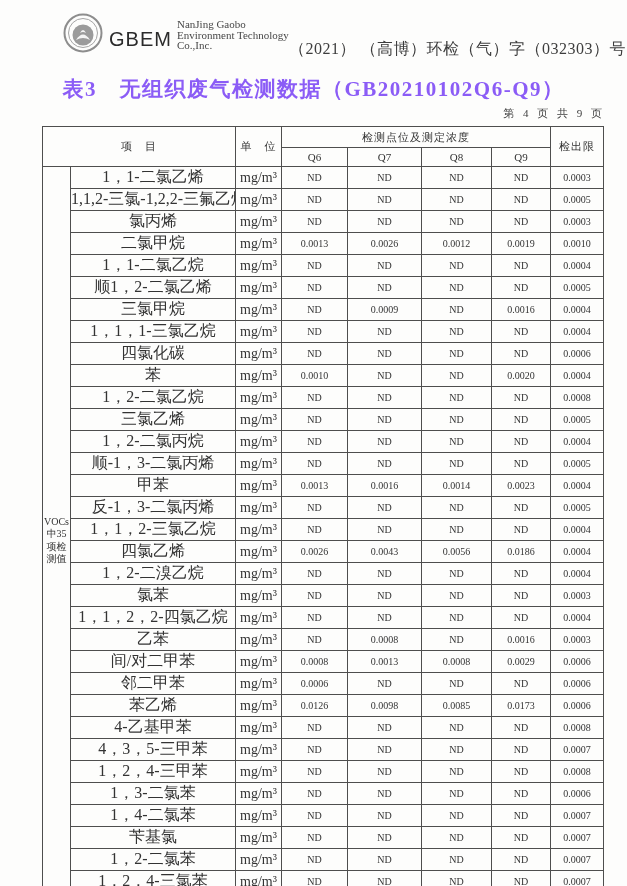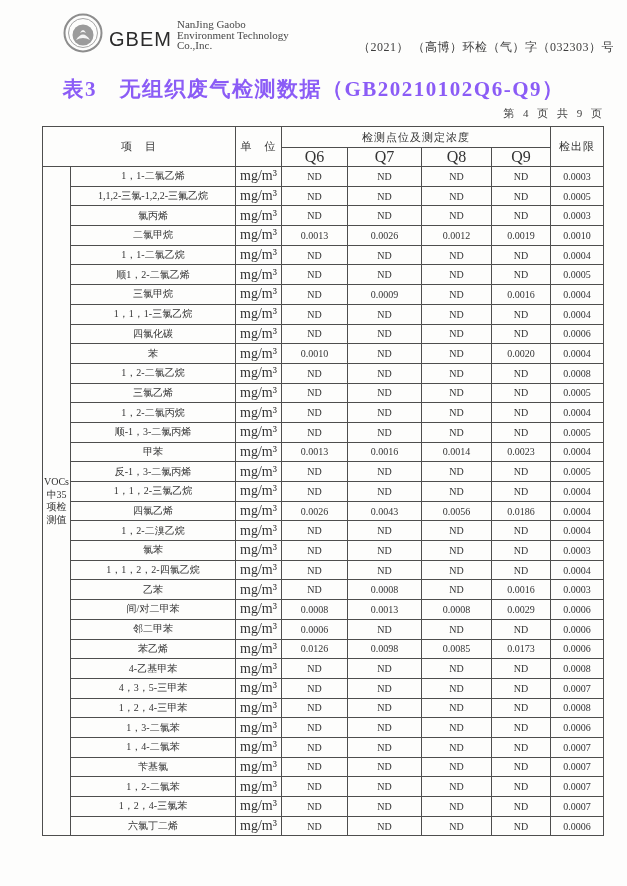--- a/index.html
+++ b/index.html
@@ -8,38 +8,38 @@
     background:#fdfdfc;color:#333;
     font-family:"Liberation Serif","DejaVu Serif",serif;
   }
   
   .seal{position:absolute;left:63px;top:13px;width:40px;height:40px;}
   .gbem{position:absolute;left:109px;top:28px;font-size:20px;font-weight:normal;
         letter-spacing:1px;color:#2b2b2b;
         font-family:"Liberation Sans","DejaVu Sans",sans-serif;}
   .company{position:absolute;left:177px;top:19px;font-size:11px;line-height:10.5px;
         color:#474747;font-family:"Liberation Serif",serif;}
-  .doc-number{position:absolute;top:39px;right:13px;font-size:12px;
+  .doc-number{position:absolute;top:39px;right:1px;font-size:16px;
         letter-spacing:0.5px;color:#3d3d3d;}
   .title{position:absolute;top:75px;left:0;width:100%;text-align:center;
         font-size:21px;font-weight:bold;letter-spacing:1.5px;color:#8b5cf6;}
   .page-ind{position:absolute;top:106px;right:22px;font-size:11px;
         letter-spacing:3px;color:#3d3d3d;}
   
   .table-wrap{position:absolute;left:42px;top:126px;}
   table{border-collapse:collapse;table-layout:fixed;width:561px;}
   th,td{border:1px solid #4e4e4e;text-align:center;vertical-align:middle;
         padding:0;color:#333;font-weight:normal;overflow:hidden;}
   thead th{font-size:11px;letter-spacing:1px;}
   .hr1{height:21px;}
   .hr2{height:19px;}
-  .hr2 th{font-size:16px;letter-spacing:0;
+  .hr2 th{font-size:11px;letter-spacing:0;
         font-family:"Liberation Serif",serif;}
   tbody tr{height:19.7px;}
-  td.name-cell{font-size:10px;white-space:nowrap;}
+  td.name-cell{font-size:16px;white-space:nowrap;}
   td.unit-cell{font-size:14px;white-space:nowrap;
         font-family:"Liberation Serif",serif;}
   td.val-cell,td.limit-cell{font-size:10px;white-space:nowrap;}
   td.group-cell{font-size:10px;line-height:12.5px;padding:0 1px;}
   td.group-cell div{white-space:nowrap;}
 </style>
 </head>
 <body>
 
 <div class="seal">

